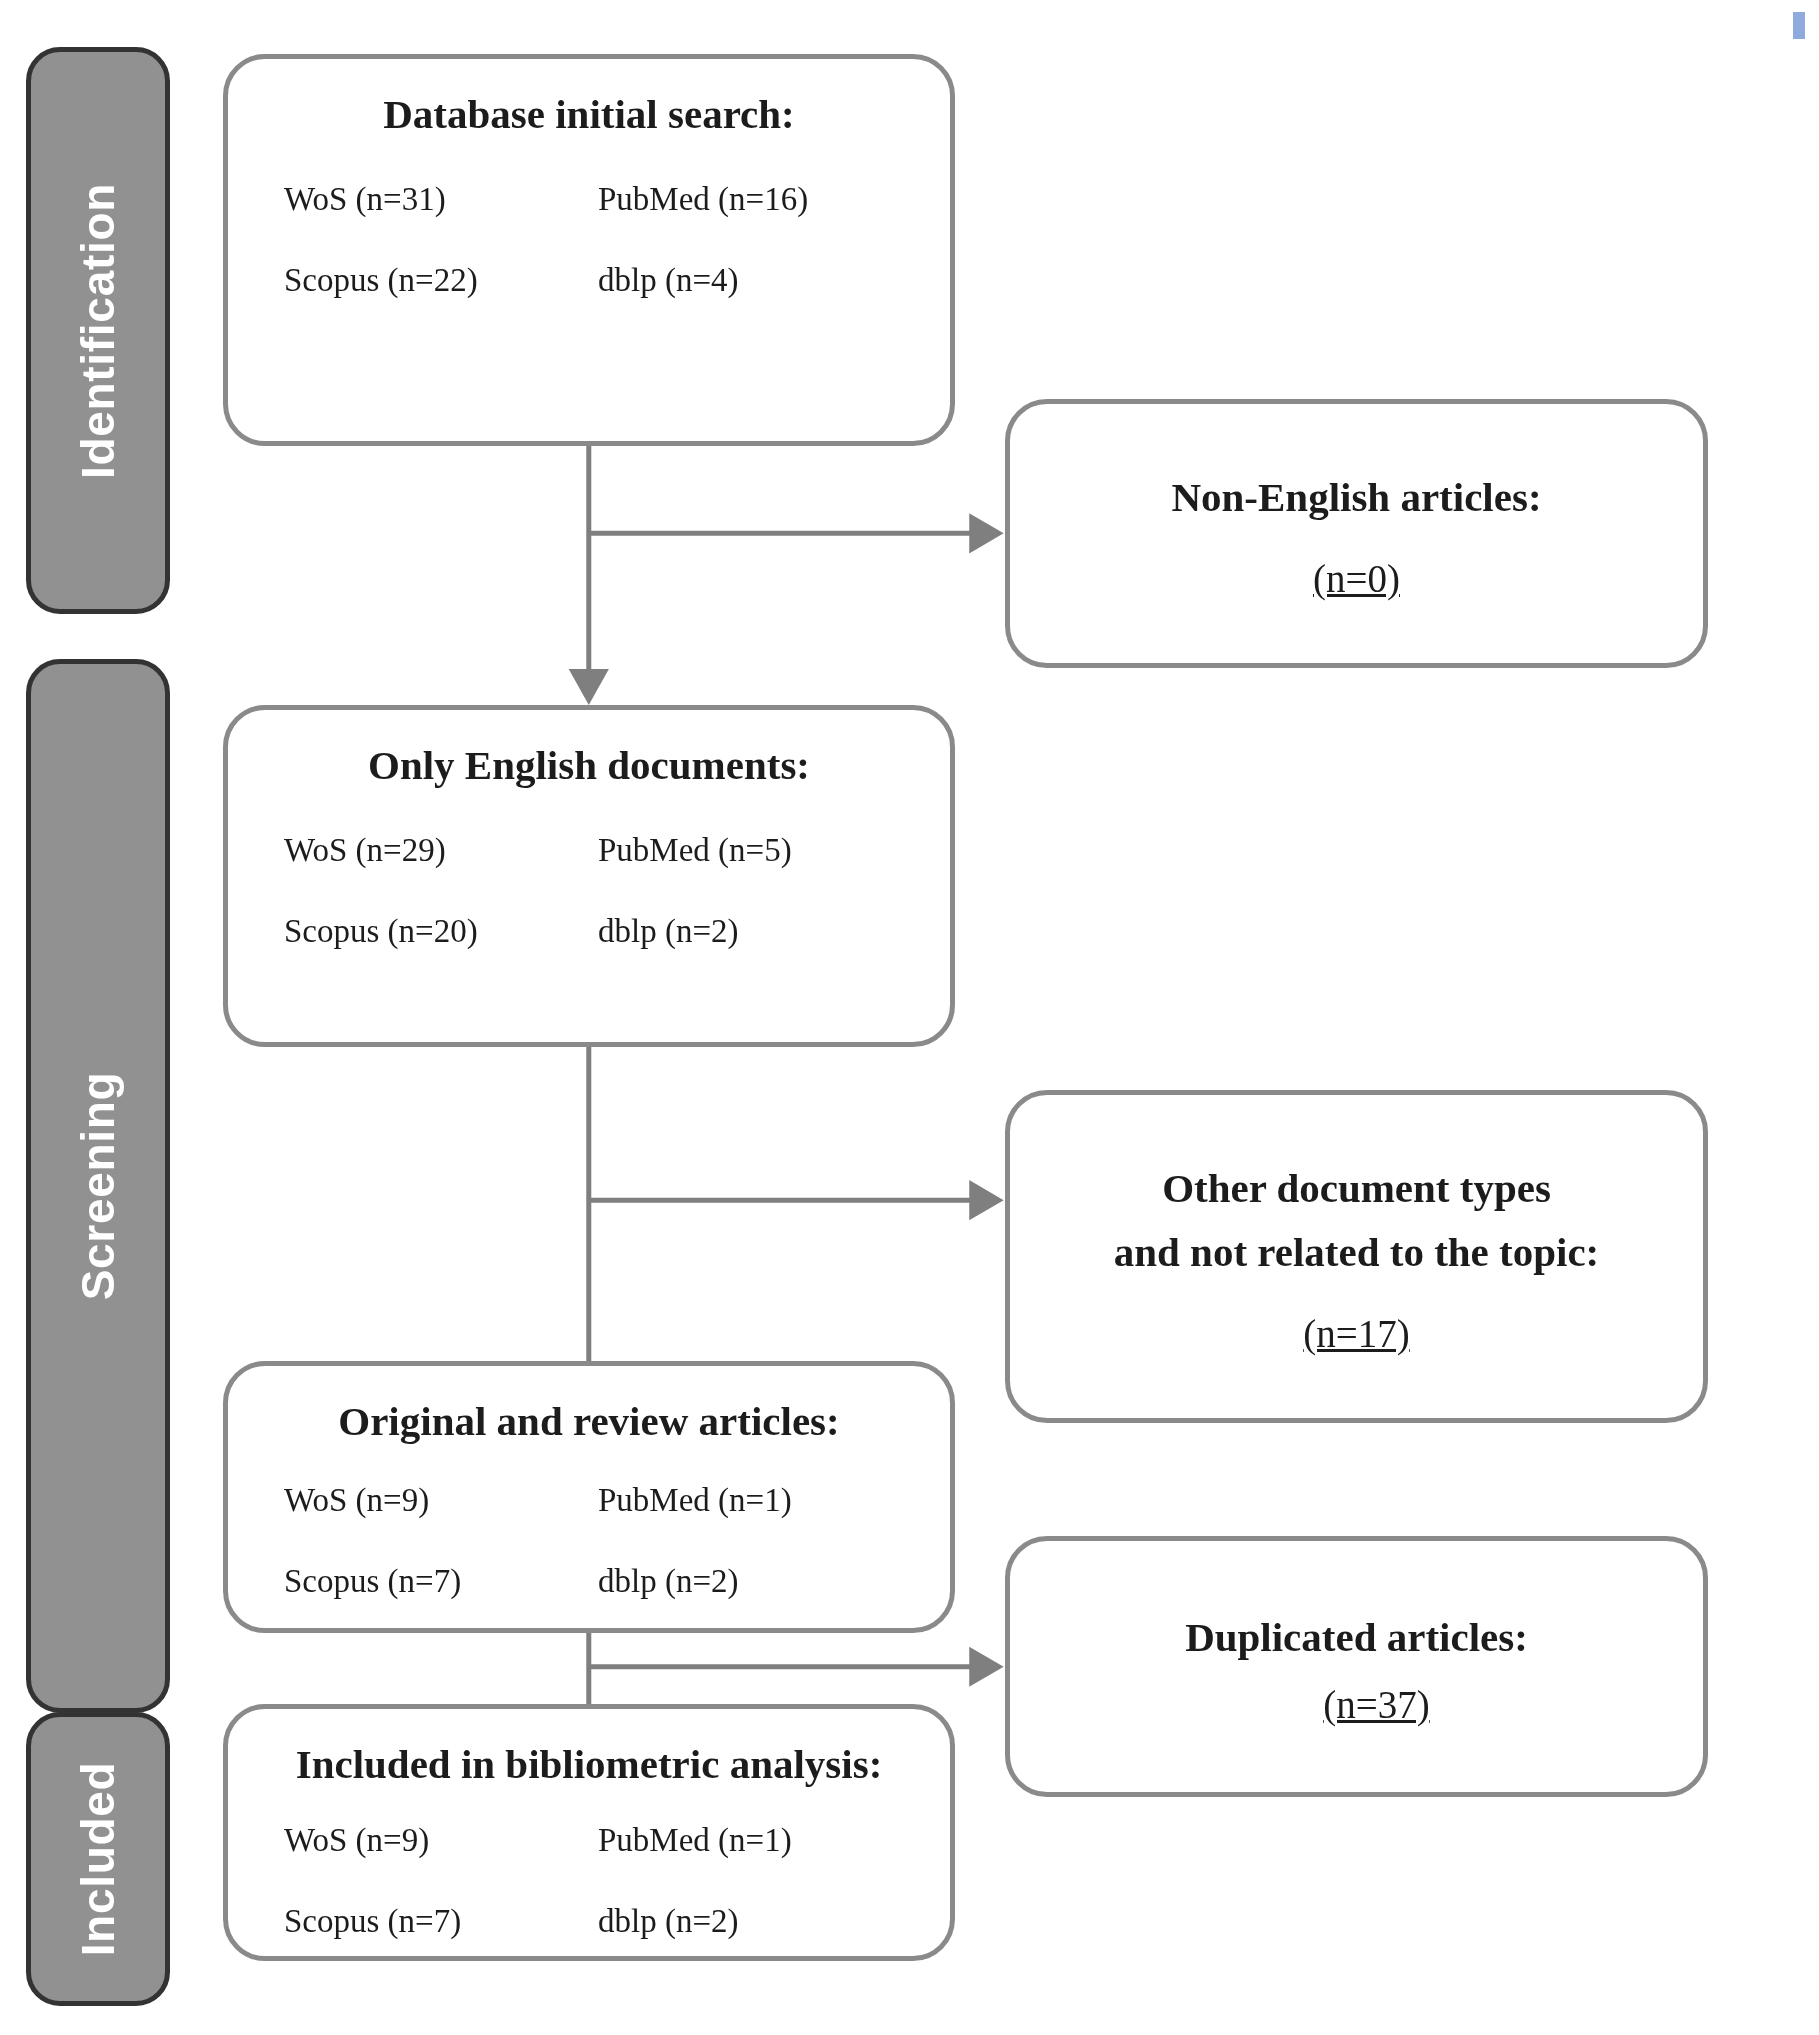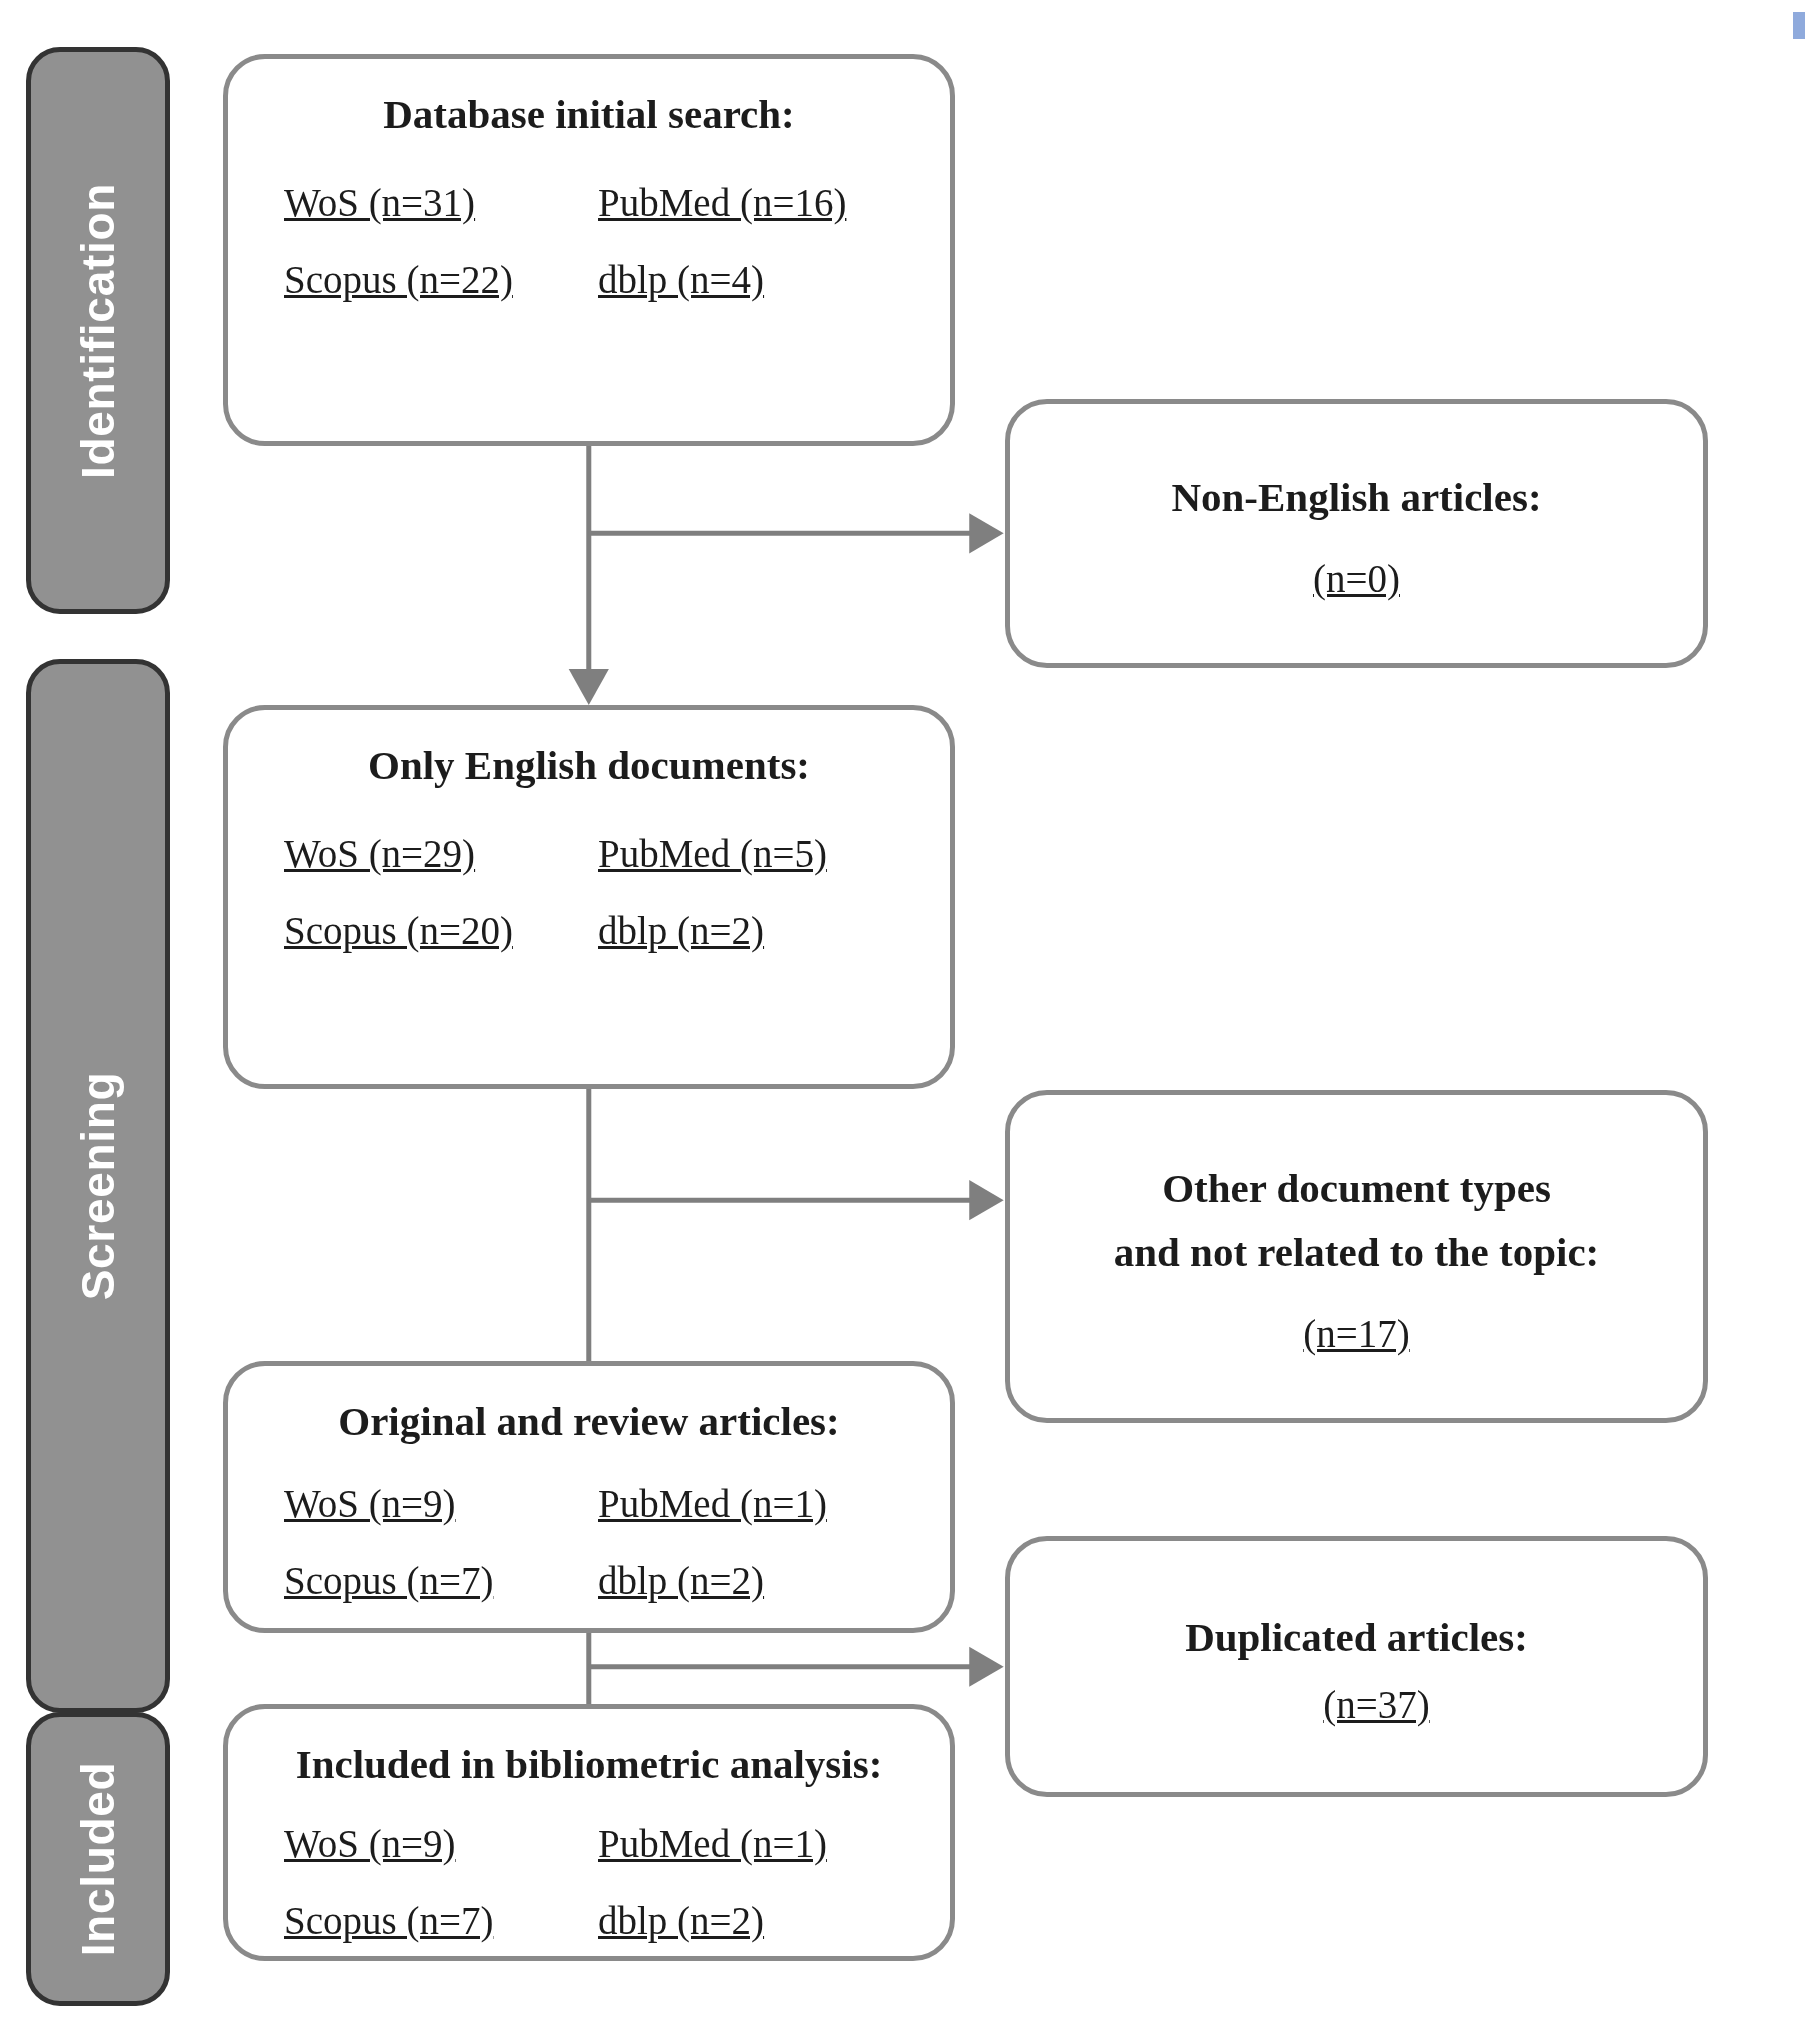--- a/index.html
+++ b/index.html
@@ -62,25 +62,24 @@
   .mbox-title {
     text-align: center;
     font-weight: bold;
     font-size: 41px;
     line-height: 1.15;
   }
   .mbox-items {
     margin-top: 43px;
     display: grid;
     grid-template-columns: 314px 1fr;
-    row-gap: 32px;
+    row-gap: 43px;
     padding: 0 29px 0 56px;
-    font-size: 39px;
+    font-size: 33px;
     line-height: 1.15;
-    text-decoration: underline;
   }
 
   
   .sbox {
     position: absolute;
     left: 1005px;
     width: 703px;
     background: #ffffff;
     border: 5px solid #8a8a8a;
     border-radius: 42px;
@@ -151,21 +150,21 @@
   <div class="mbox" style="top:54px; height:392px;">
     <div class="mbox-title">Database initial search:</div>
     <div class="mbox-items">
       <span>WoS (n=31)</span>
       <span>PubMed (n=16)</span>
       <span>Scopus (n=22)</span>
       <span>dblp (n=4)</span>
     </div>
   </div>
 
-  <div class="mbox" style="top:705px; height:384px;">
+  <div class="mbox" style="top:705px; height:342px;">
     <div class="mbox-title">Only English documents:</div>
     <div class="mbox-items">
       <span>WoS (n=29)</span>
       <span>PubMed (n=5)</span>
       <span>Scopus (n=20)</span>
       <span>dblp (n=2)</span>
     </div>
   </div>
 
   <div class="mbox" style="top:1361px; height:272px;">

